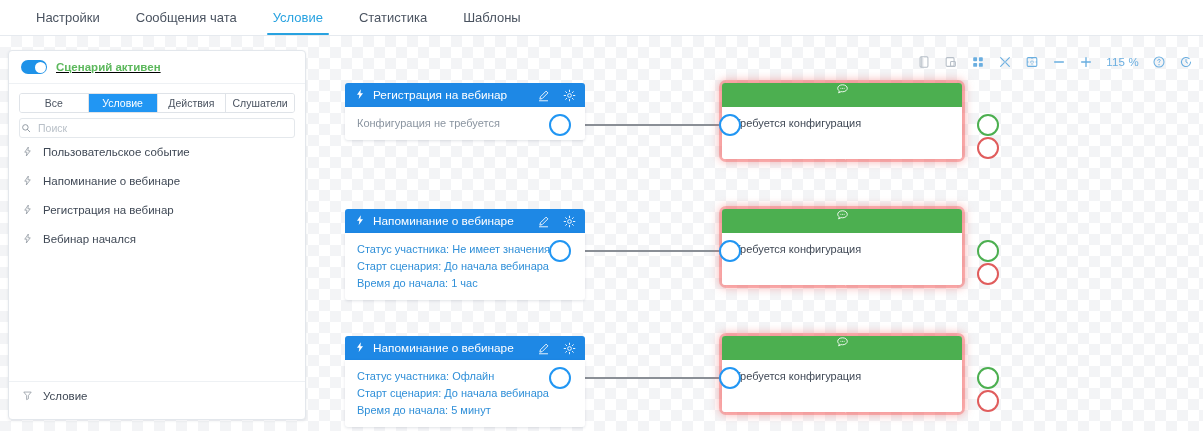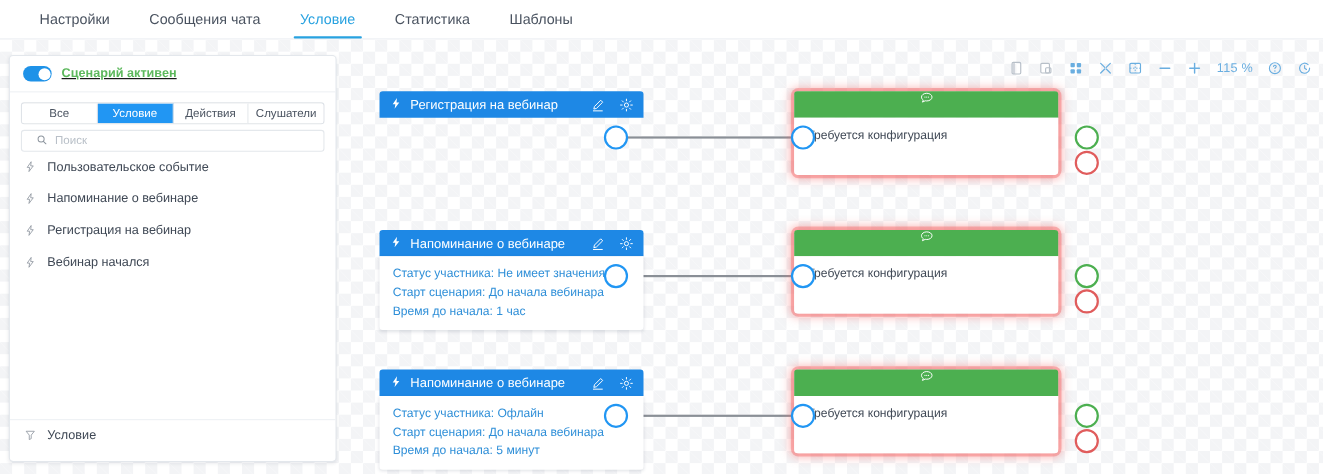--- a/index.html
+++ b/index.html
@@ -76,21 +76,21 @@
     flex:1; display:flex; align-items:center; justify-content:center;
     font-size:10.5px; color:#4a5360; background:#fff;
     border-right:1px solid #dfe3e8; cursor:pointer;
   }
   .seg div:last-child { border-right:none; }
   .seg div.active { background:#2196f3; color:#fff; }
 
   .search {
     margin:5px 10px 0 10px; height:20px;
     border:1px solid #e4e8ec; border-radius:3px; background:#fff;
-    display:flex; align-items:center; gap:5px; padding:0 13px;
+    display:flex; align-items:center; gap:5px; padding:0 1px;
   }
   .search input {
     border:none; outline:none; flex:1; font-size:10.5px;
     color:#4a5360; background:transparent;
     font-family:"Liberation Sans", sans-serif;
   }
   .search input::placeholder { color:#b9c0c8; }
 
   .list { padding:8px 0 0 0; flex:1; }
   .list-item {
@@ -323,20 +323,23 @@
               <path d="M3 14.5h10" stroke="#fff" stroke-width="1.1" stroke-linecap="round"></path>
             </svg>
         </span>
         <span class="gear-ic">
           <svg width="13" height="13" viewBox="0 0 16 16">
               <circle cx="8" cy="8" r="2.3" fill="none" stroke="#fff" stroke-width="1.1"></circle>
               <path d="M8 1.4v1.8M8 12.8v1.8M1.4 8h1.8M12.8 8h1.8M3.3 3.3l1.3 1.3M11.4 11.4l1.3 1.3M12.7 3.3l-1.3 1.3M4.6 11.4l-1.3 1.3" stroke="#fff" stroke-width="1.1" stroke-linecap="round"></path>
             </svg>
         </span>
       </div>
+      <div class="body">
+        <div>Конфигурация не требуется</div>
+      </div>
     </div>
     <div class="port" style="left:549px; top:78px;"></div>
 
     <div class="node green" style="left:722px; top:47px;">
       <div class="head">
         <span>
           <svg width="13" height="13" viewBox="0 0 16 16">
               <path d="M8 2.2c3.3 0 5.9 1.9 5.9 4.3S11.3 10.8 8 10.8c-.6 0-1.2-.1-1.7-.2l-3.1 1.5.9-2.3C3 9 2.1 7.9 2.1 6.5 2.1 4.1 4.7 2.2 8 2.2z" fill="none" stroke="#fff" stroke-width="1.1" stroke-linejoin="round"></path>
               <circle cx="6" cy="6.5" r=".65" fill="#fff"></circle>
               <circle cx="8" cy="6.5" r=".65" fill="#fff"></circle>

